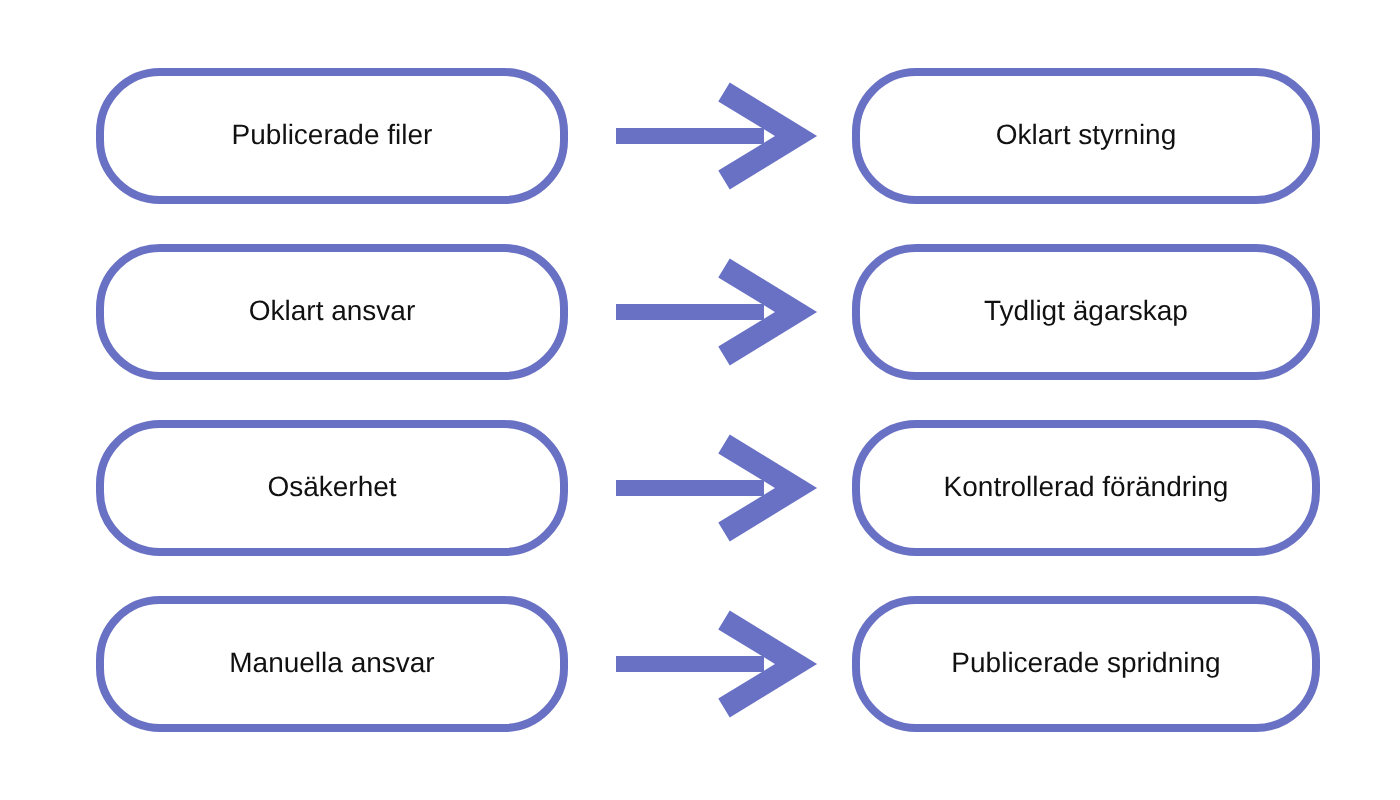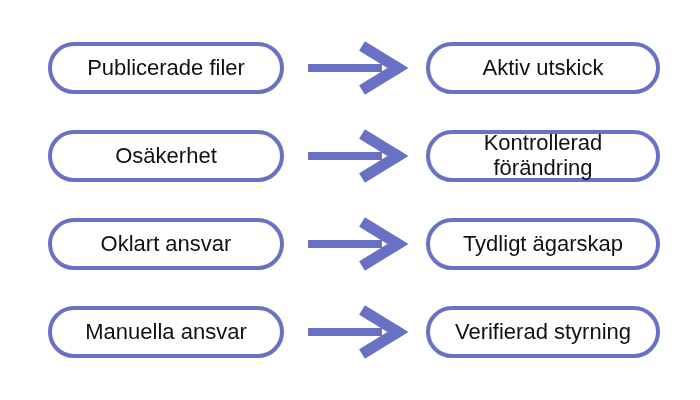--- a/index.html
+++ b/index.html
@@ -22,29 +22,29 @@
     padding-top: 36px;
     gap: 24px;
   }
   .row {
     display: flex;
     align-items: center;
     height: 64px;
     flex: 0 0 auto;
   }
   .pill {
-    height: 52px;
+    height: 68px;
     background: var(--bg);
     border: 4px solid var(--accent);
     border-radius: 32px;
     display: flex;
     align-items: center;
     justify-content: center;
     text-align: center;
-    font-size: 22px;
+    font-size: 14px;
     line-height: 1.12;
     color: var(--text);
     padding: 0 10px;
   }
   .pill.source {
     margin-left: 48px;
     width: 236px;
   }
   .pill.target {
     margin-left: 16px;
@@ -66,56 +66,56 @@
 
   <div class="row">
     <div class="pill source">
       <span>Publicerade filer</span>
     </div>
     <svg class="arrow" viewBox="0 0 104 56" aria-hidden="true">
       <line class="stroke" x1="2" y1="28" x2="76" y2="28" stroke-width="8"></line>
       <polyline class="stroke" points="56,6 92,28 56,50" stroke-width="11" stroke-linejoin="miter"></polyline>
     </svg>
     <div class="pill target">
-      <span>Aktiv utskick</span>
+      <span>Oklart styrning</span>
+    </div>
+  </div>
+
+  <div class="row">
+    <div class="pill source">
+      <span>Oklart ansvar</span>
+    </div>
+    <svg class="arrow" viewBox="0 0 104 56" aria-hidden="true">
+      <line class="stroke" x1="2" y1="28" x2="76" y2="28" stroke-width="8"></line>
+      <polyline class="stroke" points="56,6 92,28 56,50" stroke-width="11" stroke-linejoin="miter"></polyline>
+    </svg>
+    <div class="pill target">
+      <span>Tydligt ägarskap</span>
     </div>
   </div>
 
   <div class="row">
     <div class="pill source">
       <span>Osäkerhet</span>
     </div>
     <svg class="arrow" viewBox="0 0 104 56" aria-hidden="true">
       <line class="stroke" x1="2" y1="28" x2="76" y2="28" stroke-width="8"></line>
       <polyline class="stroke" points="56,6 92,28 56,50" stroke-width="11" stroke-linejoin="miter"></polyline>
     </svg>
     <div class="pill target">
       <span>Kontrollerad förändring</span>
     </div>
   </div>
 
   <div class="row">
     <div class="pill source">
-      <span>Oklart ansvar</span>
-    </div>
-    <svg class="arrow" viewBox="0 0 104 56" aria-hidden="true">
-      <line class="stroke" x1="2" y1="28" x2="76" y2="28" stroke-width="8"></line>
-      <polyline class="stroke" points="56,6 92,28 56,50" stroke-width="11" stroke-linejoin="miter"></polyline>
-    </svg>
-    <div class="pill target">
-      <span>Tydligt ägarskap</span>
-    </div>
-  </div>
-
-  <div class="row">
-    <div class="pill source">
       <span>Manuella ansvar</span>
     </div>
     <svg class="arrow" viewBox="0 0 104 56" aria-hidden="true">
       <line class="stroke" x1="2" y1="28" x2="76" y2="28" stroke-width="8"></line>
       <polyline class="stroke" points="56,6 92,28 56,50" stroke-width="11" stroke-linejoin="miter"></polyline>
     </svg>
     <div class="pill target">
-      <span>Verifierad styrning</span>
+      <span>Publicerade spridning</span>
     </div>
   </div>
 
 </div>
 
 </body></html>

